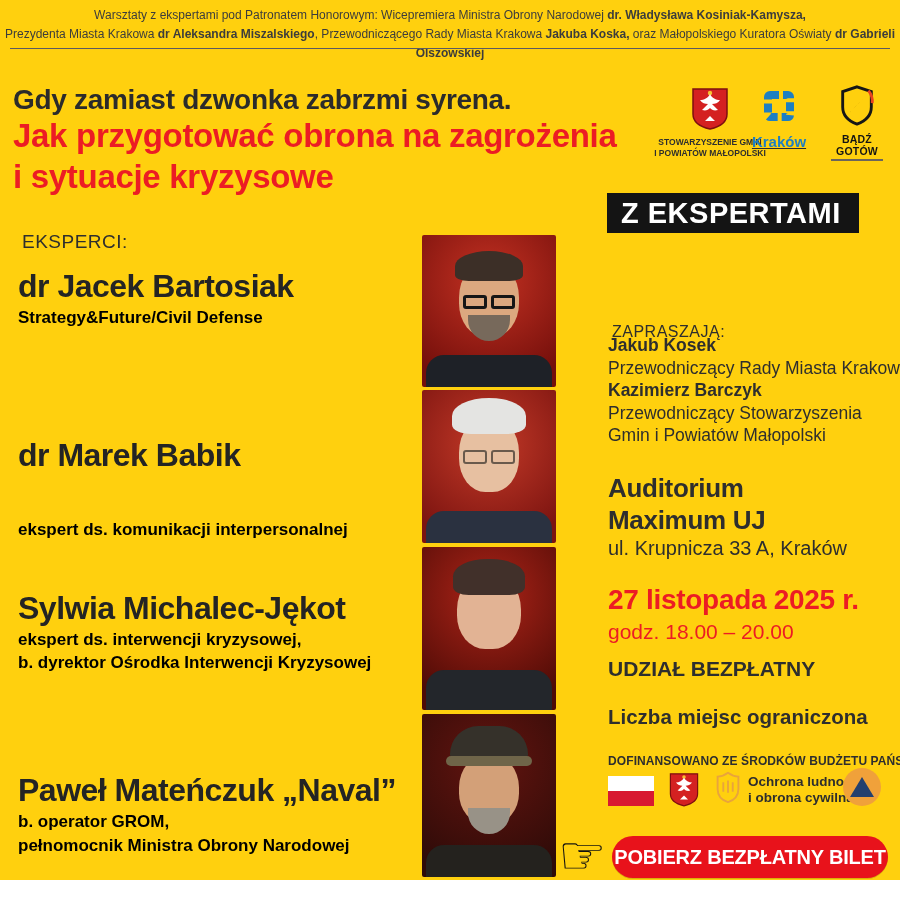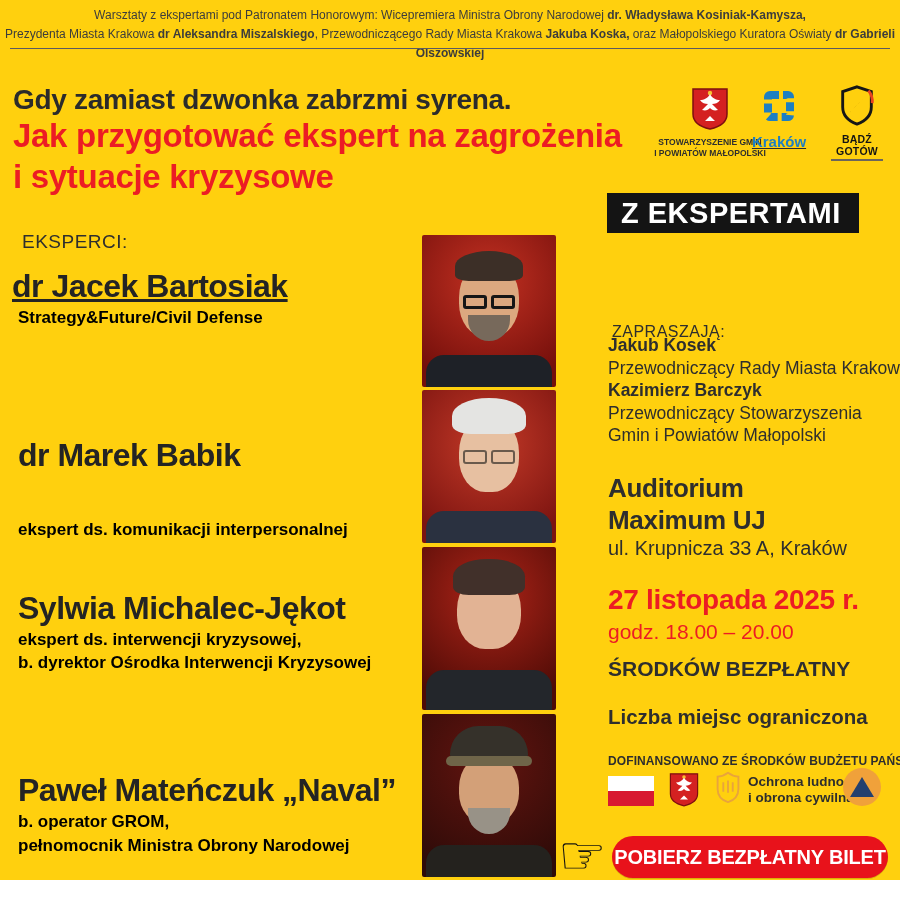--- a/index.html
+++ b/index.html
@@ -61,21 +61,21 @@
 
   
   .hand{left:558px;top:828px;font-size:54px;color:#111;line-height:1;}
   .cta{left:612px;top:836px;width:276px;height:42px;background:var(--button-red);border:none;border-radius:21px;color:#fff;font-family:"Liberation Sans",sans-serif;
        font-weight:800;font-size:20px;display:flex;align-items:center;justify-content:center;letter-spacing:-0.2px;cursor:pointer;box-shadow:0 1px 0 rgba(0,0,0,0.15);}
 
   
   .eksperci{left:22px;top:231px;font-size:19px;letter-spacing:0.5px;}
   .ename{font-size:32px;font-weight:800;color:#242424;letter-spacing:-0.5px;white-space:nowrap;}
   .erole{font-size:17px;font-weight:bold;color:#000000;white-space:nowrap;}
-  .e1n{left:12px;top:268px;text-decoration:underline;} .e1r{left:18px;top:308px;}
+  .e1n{left:18px;top:268px;} .e1r{left:18px;top:308px;}
   .e2n{left:18px;top:437px;} .e2r{left:18px;top:476px;margin-top:44px;}
   .e3n{left:18px;top:590px;} .e3r1{left:18px;top:630px;} .e3r2{left:18px;top:653px;}
   .e4n{left:18px;top:772px;} .e4r1{left:18px;top:812px;} .e4r2{left:18px;top:836px;}
 
   
   .ph{left:422px;width:134px;overflow:hidden;border-radius:2px;}
   .ph1{top:235px;height:152px;background:radial-gradient(circle at 50% 30%,#C43122,#740F0B 85%);}
   .ph2{top:390px;height:153px;background:radial-gradient(circle at 50% 35%,#C53A28,#7C1410 85%);}
   .ph3{top:547px;height:163px;background:radial-gradient(circle at 50% 30%,#AE2418,#4E0B06 85%);}
   .ph4{top:714px;height:163px;background:radial-gradient(circle at 50% 30%,#63140F,#2E0B08 88%);}
@@ -104,21 +104,21 @@
 
 <div id="poster">
 
   <div class="abs banner">
     <div><span>Warsztaty z ekspertami pod Patronatem Honorowym: Wicepremiera Ministra Obrony Narodowej </span><b>dr. Władysława Kosiniak-Kamysza,</b></div>
     <div><span>Prezydenta Miasta Krakowa </span><b>dr Aleksandra Miszalskiego</b><span>, Przewodniczącego Rady Miasta Krakowa </span><b>Jakuba Koska,</b><span> oraz Małopolskiego Kuratora Oświaty </span><b>dr Gabrieli Olszowskiej</b></div>
   </div>
   <div class="abs rule"></div>
 
   <div class="abs title1">Gdy zamiast dzwonka zabrzmi syrena.</div>
-  <div class="abs title2">Jak przygotować ekspert na zagrożenia</div>
+  <div class="abs title2">Jak przygotować obrona na zagrożenia</div>
   <div class="abs title3">i sytuacje kryzysowe</div>
 
   <div class="abs assoc">
     <span>
       <svg width="40" height="44" viewBox="0 0 40 44">
           <path d="M3 3 H37 V28 C37 37 29 41 20 43 C11 41 3 37 3 28 Z" fill="#D42121" stroke="#7E0F0F" stroke-width="1.5"></path>
           <circle cx="20" cy="7" r="2.2" fill="#F6C431"></circle>
           <path d="M20 8 C18 12 14 14 10 14 c2 3 5 4 8 4 l-6 6 c4 1 6 0 8 -2 l0 8 -5 5 10 0 -5 -5 0 -8 c2 2 4 3 8 2 l-6 -6 c3 0 6 -1 8 -4 c-4 0 -8 -2 -10 -6 Z" fill="#fff"></path>
         </svg>
     </span>
@@ -161,21 +161,21 @@
     <div>Gmin i Powiatów Małopolski</div>
   </div>
 
   <div class="abs venue">
     <div>Auditorium</div>
     <div>Maximum UJ</div>
   </div>
   <div class="abs address">ul. Krupnicza 33 A, Kraków</div>
   <div class="abs date">27 listopada 2025 r.</div>
   <div class="abs time">godz. 18.00 – 20.00</div>
-  <div class="abs upart1">ŚRODKÓW BEZPŁATNY</div>
+  <div class="abs upart1">UDZIAŁ BEZPŁATNY</div>
   <div class="abs upart2">Liczba miejsc ograniczona</div>
 
   <div class="abs fundlabel">DOFINANSOWANO ZE ŚRODKÓW BUDŻETU PAŃSTWA</div>
   <div class="abs flag">
       <div class="w"></div>
       <div class="r"></div>
     </div>
   <div class="abs crest-sm">
     <svg width="32" height="38" viewBox="0 0 40 44">
         <path d="M3 3 H37 V28 C37 37 29 41 20 43 C11 41 3 37 3 28 Z" fill="#D42121" stroke="#7E0F0F" stroke-width="1.5"></path>

